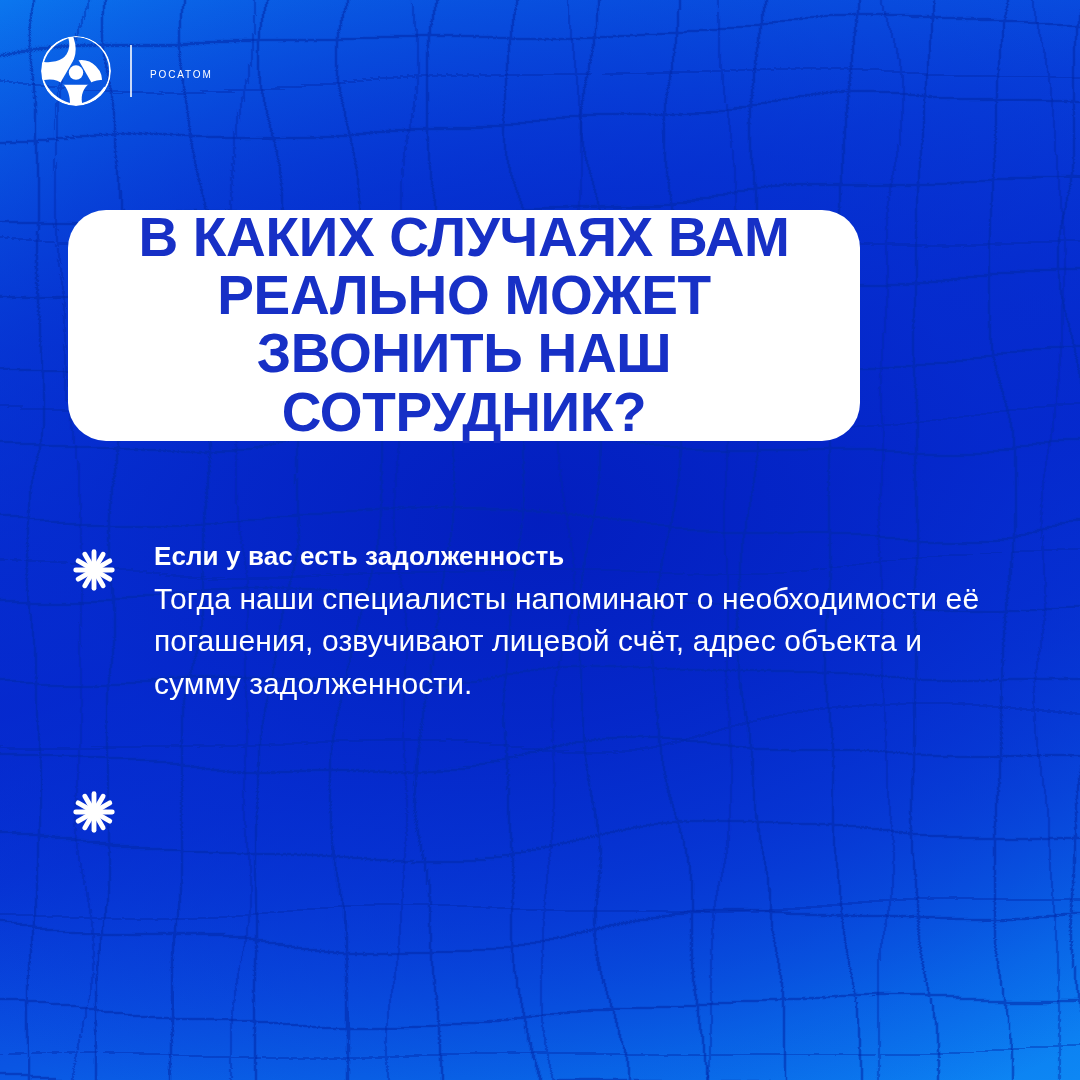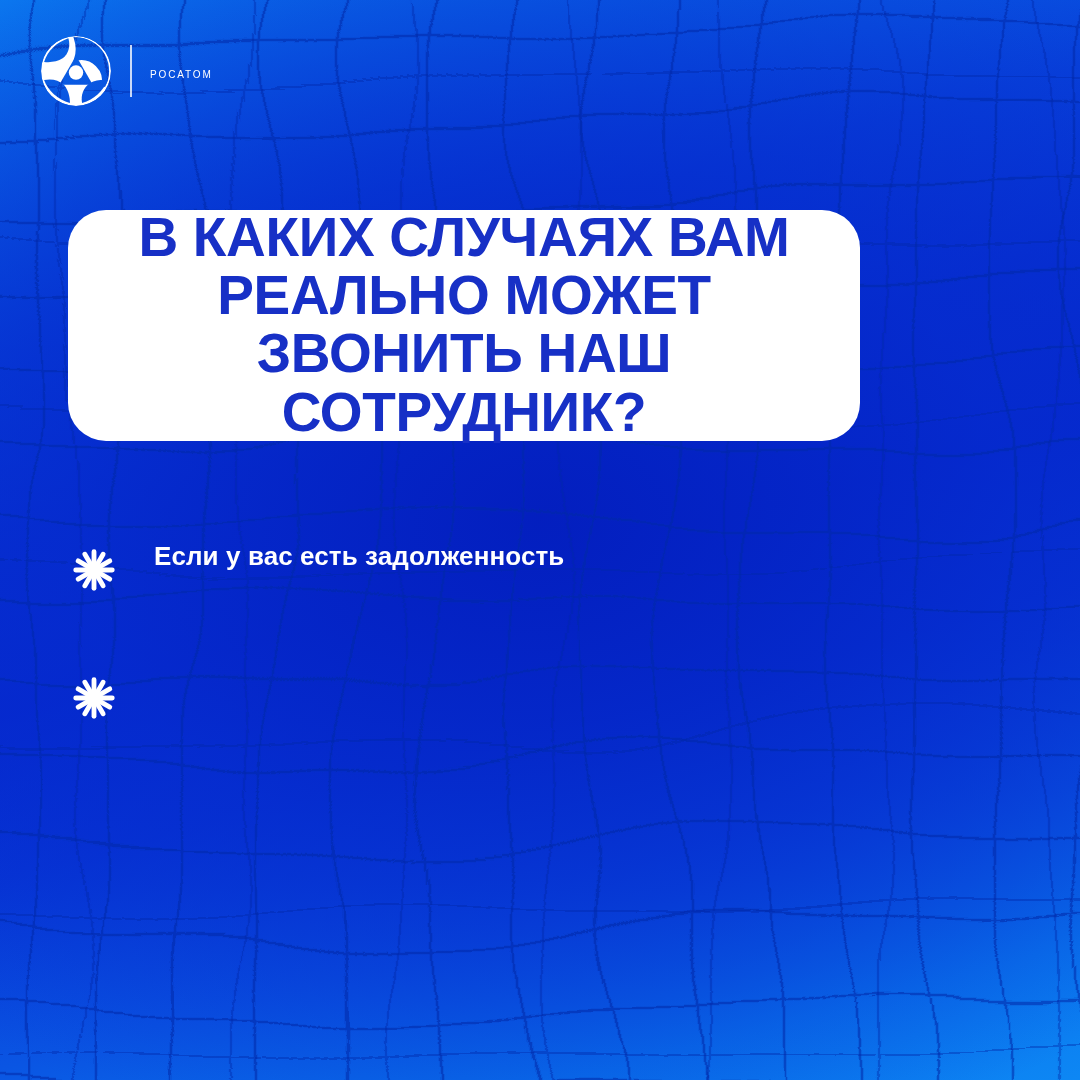--- a/index.html
+++ b/index.html
@@ -255,20 +255,21 @@
             <rect x="44.5" y="3" width="11" height="44" rx="5.5" transform="rotate(210 50 50)"></rect>
             <rect x="44.5" y="3" width="11" height="44" rx="5.5" transform="rotate(240 50 50)"></rect>
             <rect x="44.5" y="3" width="11" height="44" rx="5.5" transform="rotate(270 50 50)"></rect>
             <rect x="44.5" y="3" width="11" height="44" rx="5.5" transform="rotate(300 50 50)"></rect>
             <rect x="44.5" y="3" width="11" height="44" rx="5.5" transform="rotate(330 50 50)"></rect>
           </g>
         </g>
       </svg>
       <div class="bullet-body">
         <div class="bullet-title">Если у вас есть задолженность</div>
+        <div class="bullet-text">Тогда наши специалисты напоминают о необходимости её погашения, озвучивают лицевой счёт, адрес объекта и сумму задолженности.</div>
       </div>
     </div>
 
     <div class="bullet-row" style="margin-top:76px;">
       <svg class="bullet-icon" viewBox="0 0 100 100" aria-hidden="true">
         <g fill="#ffffff">
           <circle cx="50" cy="50" r="13"></circle>
           <g>
             <rect x="44.5" y="3" width="11" height="44" rx="5.5"></rect>
             <rect x="44.5" y="3" width="11" height="44" rx="5.5" transform="rotate(30 50 50)"></rect>

